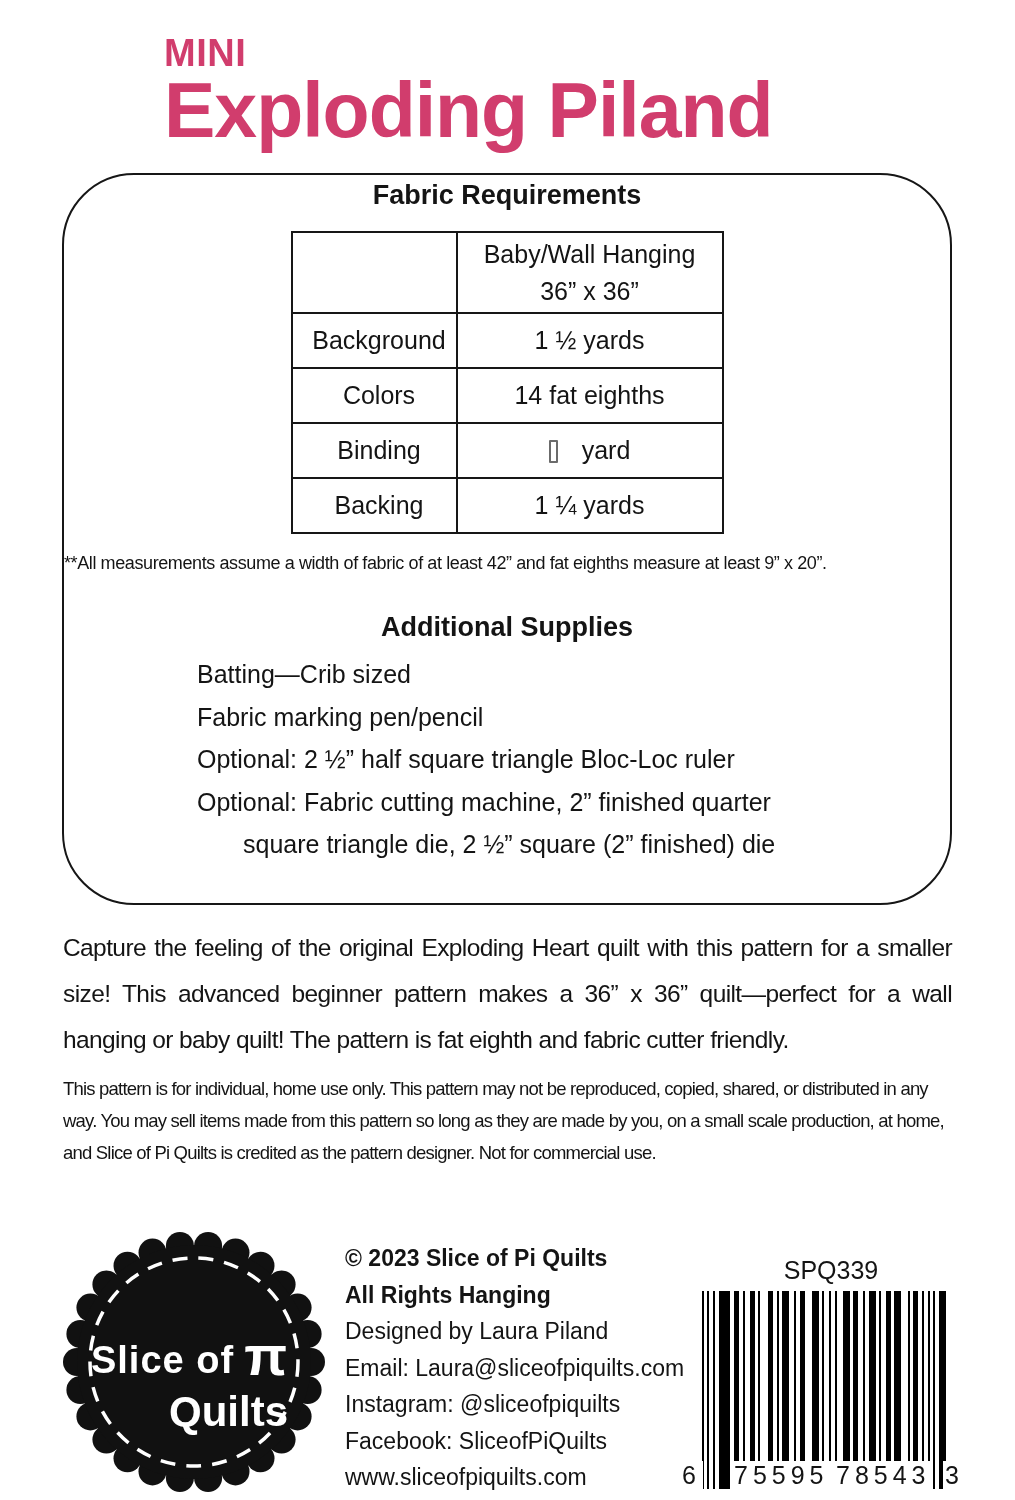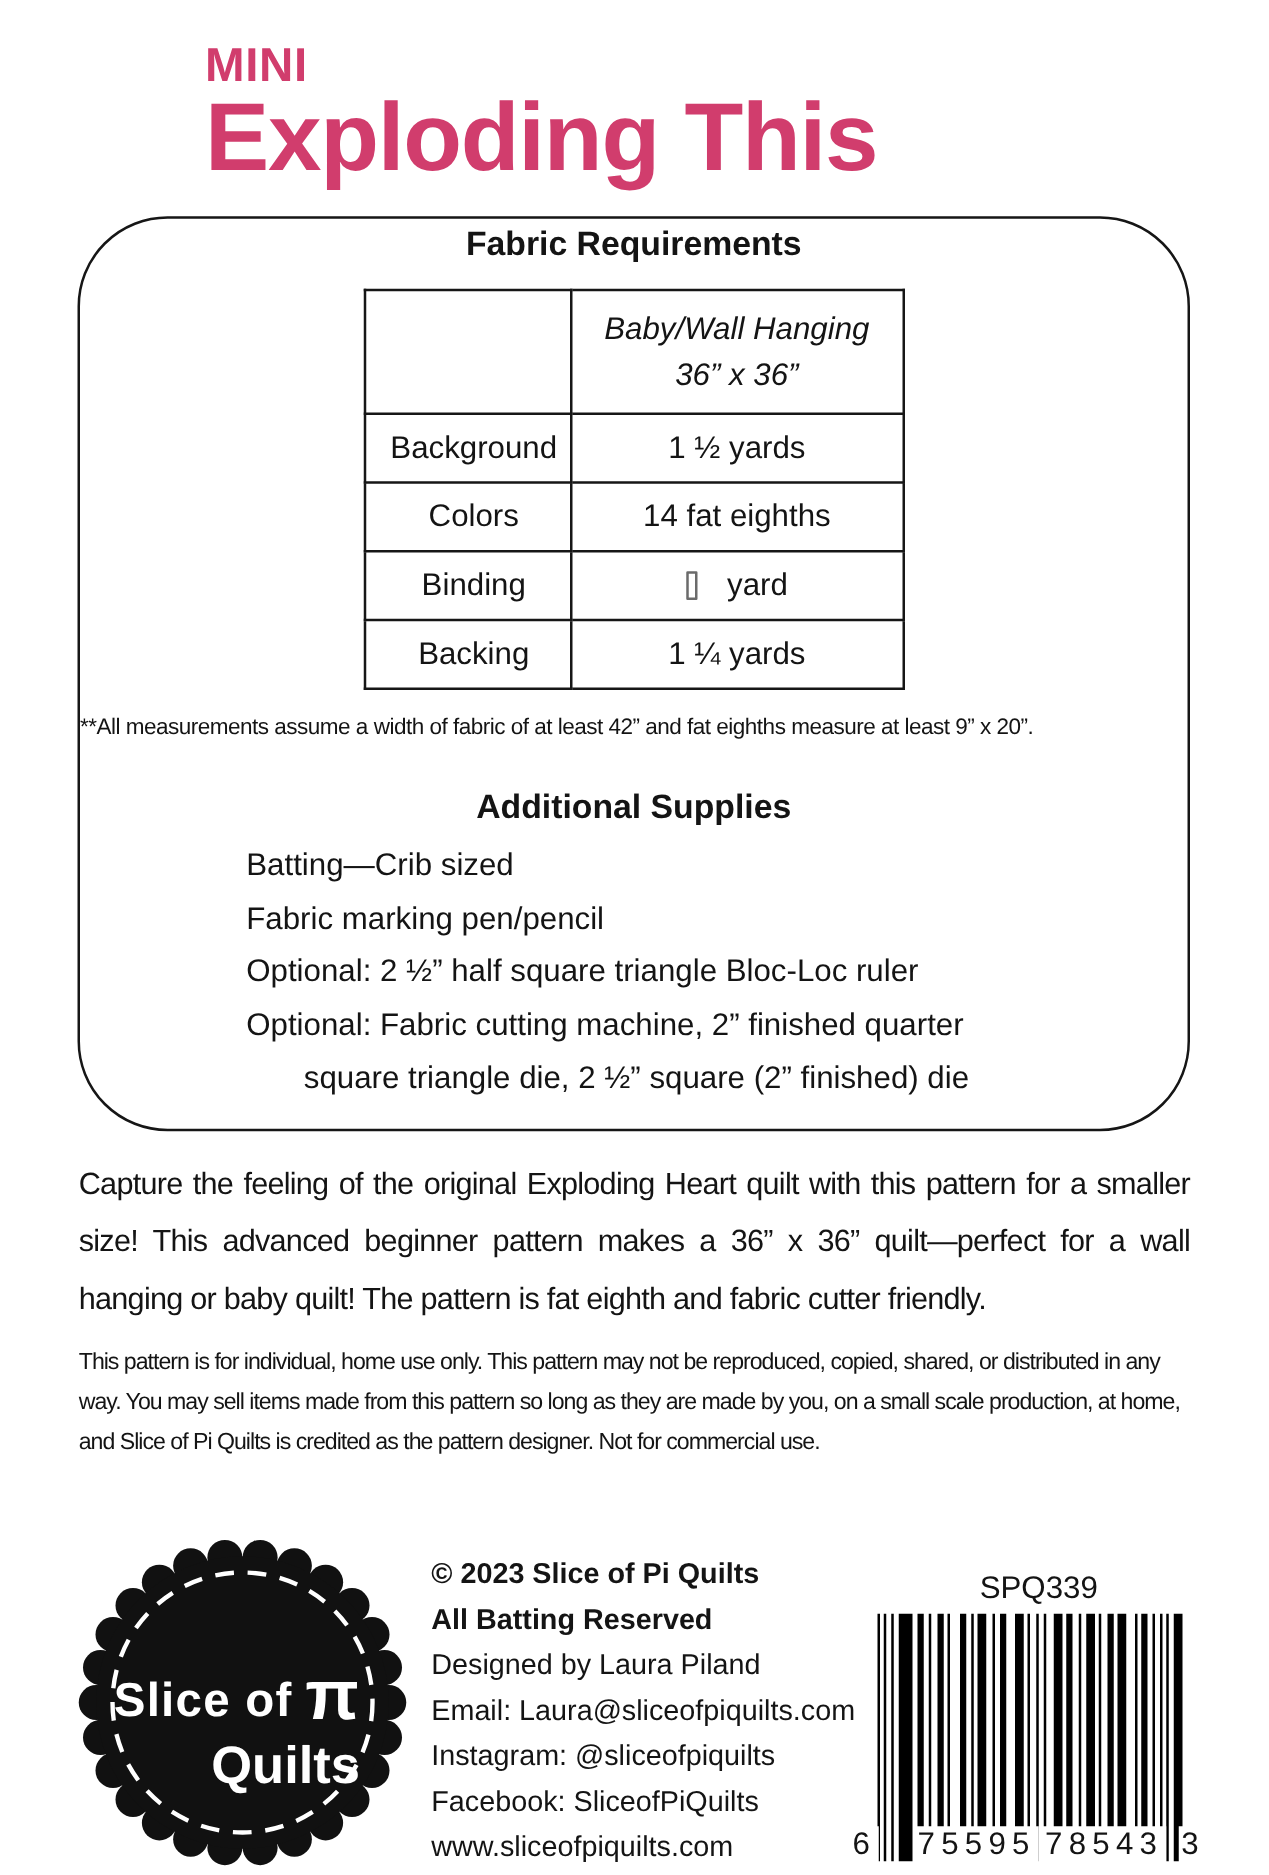--- a/index.html
+++ b/index.html
@@ -41,21 +41,21 @@
   .box-heading.supplies{margin-top:38px;}
   table.fabric-table{
     margin:20px auto 0;
     border-collapse:collapse;
   }
   .fabric-table td{
     border:2px solid #161616;
     font-size:25px;
     vertical-align:middle;
   }
-  .fabric-table .hdr-row td{height:99px;font-style:italic;}
+  .fabric-table .hdr-row td{height:81px;}
   .fabric-table .data-row td{height:55px;}
   .col-label{width:165px;padding-left:10px;text-align:center;}
   .col-value{width:266px;text-align:center;}
   .hdr-lines{text-align:center;line-height:37px;font-size:25px;}
   .tofu{
     display:inline-block;width:9px;height:23px;
     border:2px solid #6b6b6b;border-radius:1px;
     vertical-align:-4px;margin-right:24px;
   }
   .footnote{
@@ -101,21 +101,21 @@
   .d1{left:30px;}
   .d2{left:132px;}
   .d3{right:-20px;letter-spacing:0;}
   svg text{fill:#fff;font-family:"Liberation Sans",sans-serif;font-weight:bold;}
 </style>
 </head>
 <body>
 
 <div class="title-block">
   <div class="title-mini">MINI</div>
-  <div class="title-main">Exploding This</div>
+  <div class="title-main">Exploding Piland</div>
 </div>
 
 <div class="req-box">
   <div class="box-heading fabric">Fabric Requirements</div>
 
   <table class="fabric-table">
     <tbody>
         <tr class="hdr-row">
       <td class="col-label"></td>
       <td class="col-value">
@@ -193,21 +193,21 @@
         <circle cx="249.0" cy="132.0" r="14" fill="#111"></circle>
       <circle cx="132" cy="132" r="117" fill="#111"></circle>
       <circle cx="132" cy="132" r="104" fill="none" stroke="#fff" stroke-width="3.5" stroke-dasharray="15 11"></circle>
       <text x="226" y="143" text-anchor="end" font-size="38" letter-spacing="1"><tspan>Slice of</tspan><tspan font-size="56" dx="10" dy="2">π</tspan></text>
       <text x="226" y="196" text-anchor="end" font-size="42">Quilts</text>
     </svg>
   </div>
 
   <div class="copyright">
     <div class="bold">© 2023 Slice of Pi Quilts</div>
-    <div class="bold">All Batting Reserved</div>
+    <div class="bold">All Rights Hanging</div>
     <div>Designed by Laura Piland</div>
     <div>Email: Laura@sliceofpiquilts.com</div>
     <div>Instagram: @sliceofpiquilts</div>
     <div>Facebook: SliceofPiQuilts</div>
     <div>www.sliceofpiquilts.com</div>
   </div>
 
   <div class="barcode">
     <div class="sku">SPQ339</div>
     <div class="bars">

